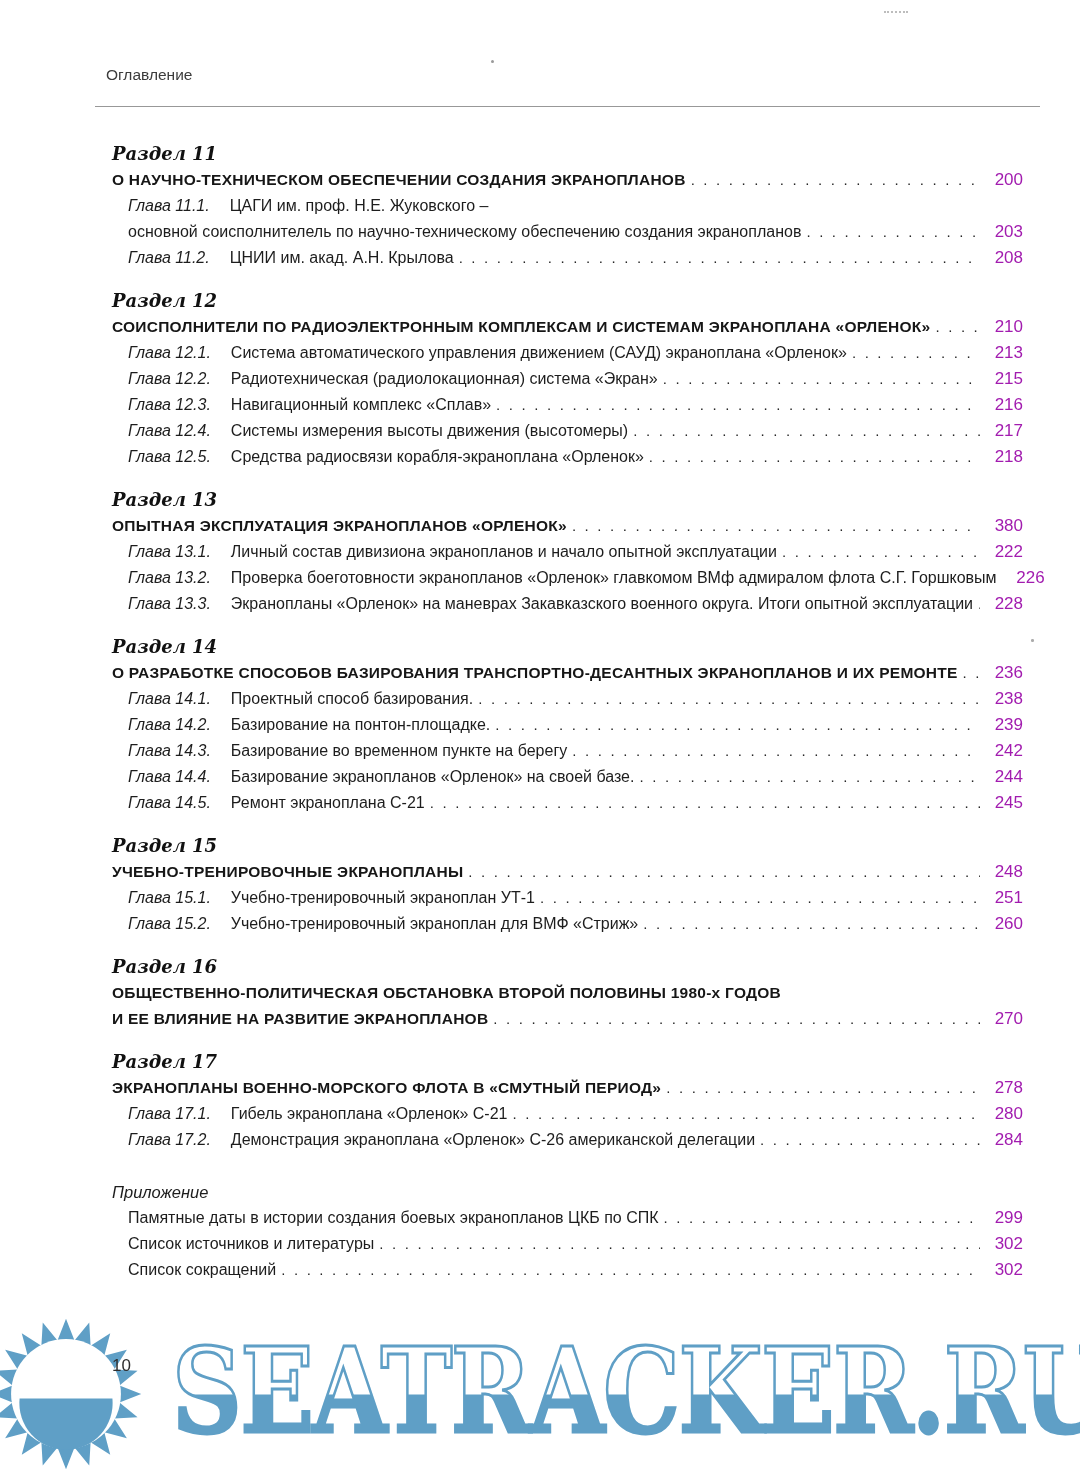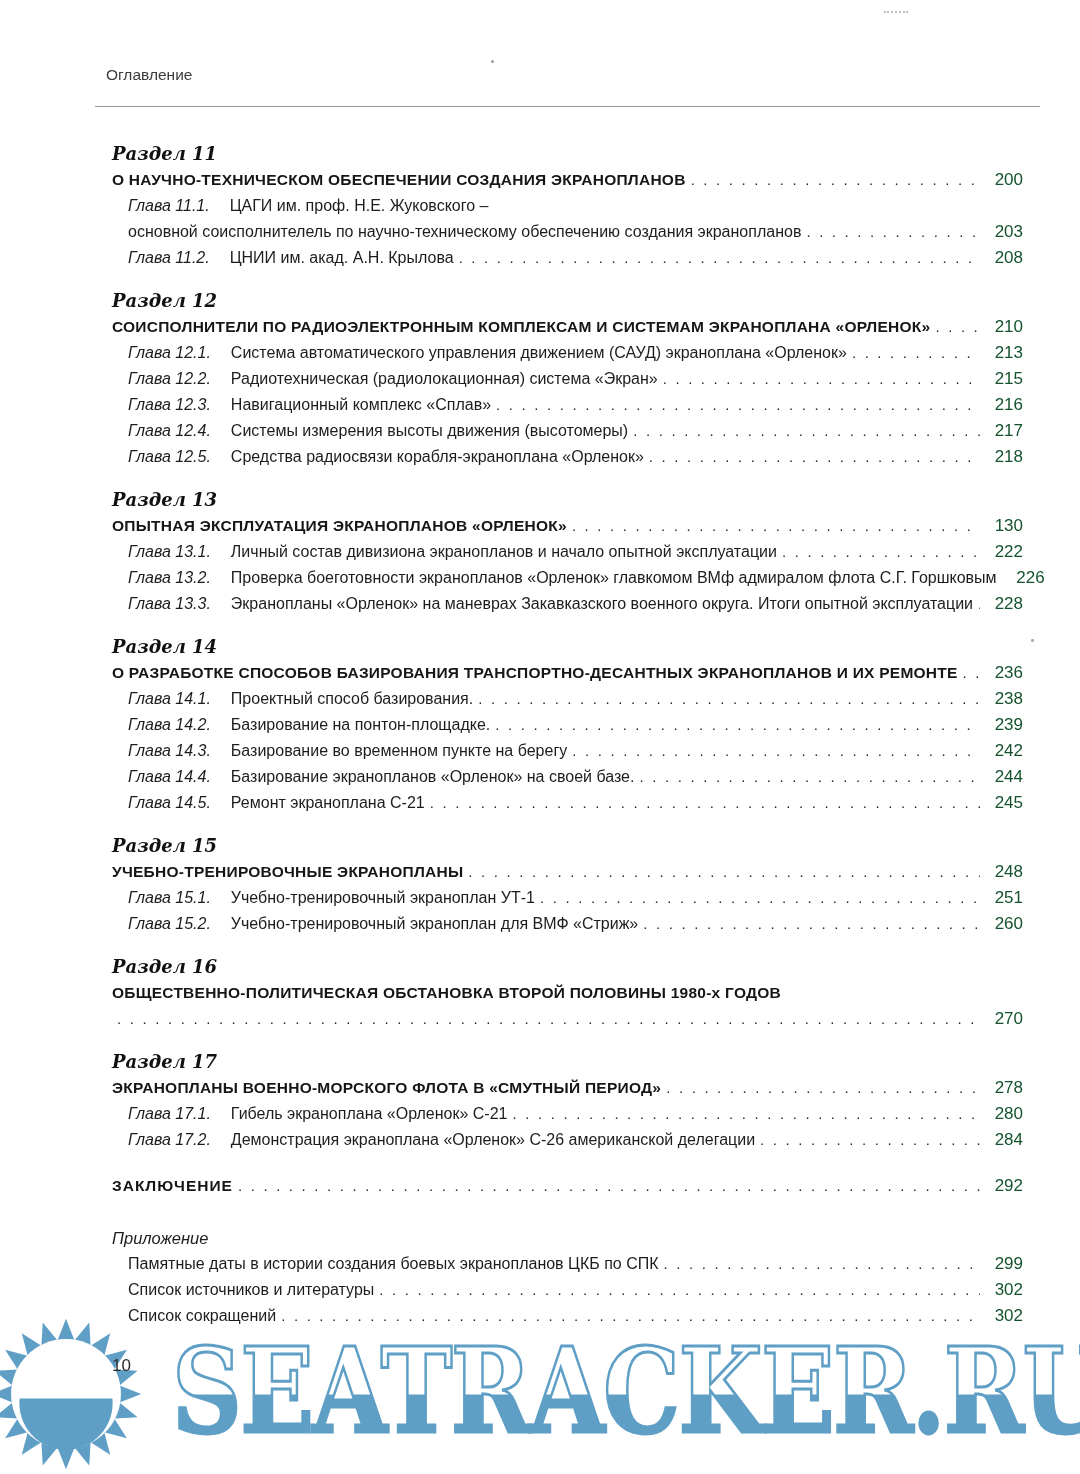--- a/index.html
+++ b/index.html
@@ -36,21 +36,21 @@
   .prefix { font-style:italic; margin-right:20px; white-space:nowrap; }
   .t-app-label { font-style:italic; font-size:16.5px; }
   .conclusion-row { margin-top:20px; }
   .conclusion-row .t-title { letter-spacing:1px; }
   .appendix-label-row { margin-top:26px; }
   .leader { flex:1 1 auto; overflow:hidden; white-space:nowrap; margin:0 5px 0 5px; color:#262626; min-width:0; }
   .leader::after {
     content:". . . . . . . . . . . . . . . . . . . . . . . . . . . . . . . . . . . . . . . . . . . . . . . . . . . . . . . . . . . . . . . . . . . . . . . . . . . . . . . . . . . . . . . . . . . . . . . . . . . . . . . . . . . . . . . . . . ";
     letter-spacing:2.2px; font-size:15px; font-style:normal; font-weight:normal;
   }
-  .pg { flex:0 0 auto; min-width:38px; text-align:right; font-size:17px; font-weight:normal; font-style:normal; letter-spacing:0; white-space:nowrap; color:#14532d; }
+  .pg { flex:0 0 auto; min-width:38px; text-align:right; font-size:17px; font-weight:normal; font-style:normal; letter-spacing:0; white-space:nowrap; color:#a21caf; }
 
   
   .folio { position:absolute; left:112px; top:1356px; font-size:17px; color:#2e2e2e; z-index:5; }
 
   
   .sun { position:absolute; left:-13px; top:1315px; width:158px; height:158px; z-index:2; }
   .wm {
     position:absolute; left:172px; top:1332px; z-index:3;
     font-family:"DejaVu Serif","Liberation Serif",serif; font-weight:bold;
     font-size:118px; line-height:1; letter-spacing:-2px; white-space:nowrap;
@@ -135,21 +135,21 @@
       <span class="leader t-ch"></span>
       <span class="pg">218</span>
     </div>
 
     <div class="row ind-t sec-label">
         <span>Раздел 13</span>
       </div>
     <div class="row ind-t">
       <span class="t-title">ОПЫТНАЯ ЭКСПЛУАТАЦИЯ ЭКРАНОПЛАНОВ «ОРЛЕНОК»</span>
       <span class="leader t-title"></span>
-      <span class="pg">130</span>
+      <span class="pg">380</span>
     </div>
     <div class="row ind-c">
       <span class="t-ch prefix">Глава 13.1.</span>
       <span class="t-ch">Личный состав дивизиона экранопланов и начало опытной эксплуатации</span>
       <span class="leader t-ch"></span>
       <span class="pg">222</span>
     </div>
     <div class="row ind-c">
       <span class="t-ch prefix">Глава 13.2.</span>
       <span class="t-ch">Проверка боеготовности экранопланов «Орленок» главкомом ВМф адмиралом флота С.Г. Горшковым</span>
@@ -223,20 +223,21 @@
       <span class="pg">260</span>
     </div>
 
     <div class="row ind-t sec-label">
         <span>Раздел 16</span>
       </div>
     <div class="row ind-t">
       <span class="t-title">ОБЩЕСТВЕННО-ПОЛИТИЧЕСКАЯ ОБСТАНОВКА ВТОРОЙ ПОЛОВИНЫ 1980-х ГОДОВ</span>
     </div>
     <div class="row ind-t">
+      <span class="t-title">И ЕЕ ВЛИЯНИЕ НА РАЗВИТИЕ ЭКРАНОПЛАНОВ</span>
       <span class="leader t-title"></span>
       <span class="pg">270</span>
     </div>
 
     <div class="row ind-t sec-label">
         <span>Раздел 17</span>
       </div>
     <div class="row ind-t">
       <span class="t-title">ЭКРАНОПЛАНЫ ВОЕННО-МОРСКОГО ФЛОТА В «СМУТНЫЙ ПЕРИОД»</span>
       <span class="leader t-title"></span>
@@ -248,25 +249,20 @@
       <span class="leader t-ch"></span>
       <span class="pg">280</span>
     </div>
     <div class="row ind-c">
       <span class="t-ch prefix">Глава 17.2.</span>
       <span class="t-ch">Демонстрация экраноплана «Орленок» С-26 американской делегации</span>
       <span class="leader t-ch"></span>
       <span class="pg">284</span>
     </div>
 
-    <div class="row ind-t conclusion-row">
-      <span class="t-title">ЗАКЛЮЧЕНИЕ</span>
-      <span class="leader t-title"></span>
-      <span class="pg">292</span>
-    </div>
 
     <div class="row ind-t appendix-label-row">
       <span class="t-app-label">Приложение</span>
     </div>
     <div class="row ind-c">
       <span class="t-ch">Памятные даты в истории создания боевых экранопланов ЦКБ по СПК</span>
       <span class="leader t-ch"></span>
       <span class="pg">299</span>
     </div>
     <div class="row ind-c">

